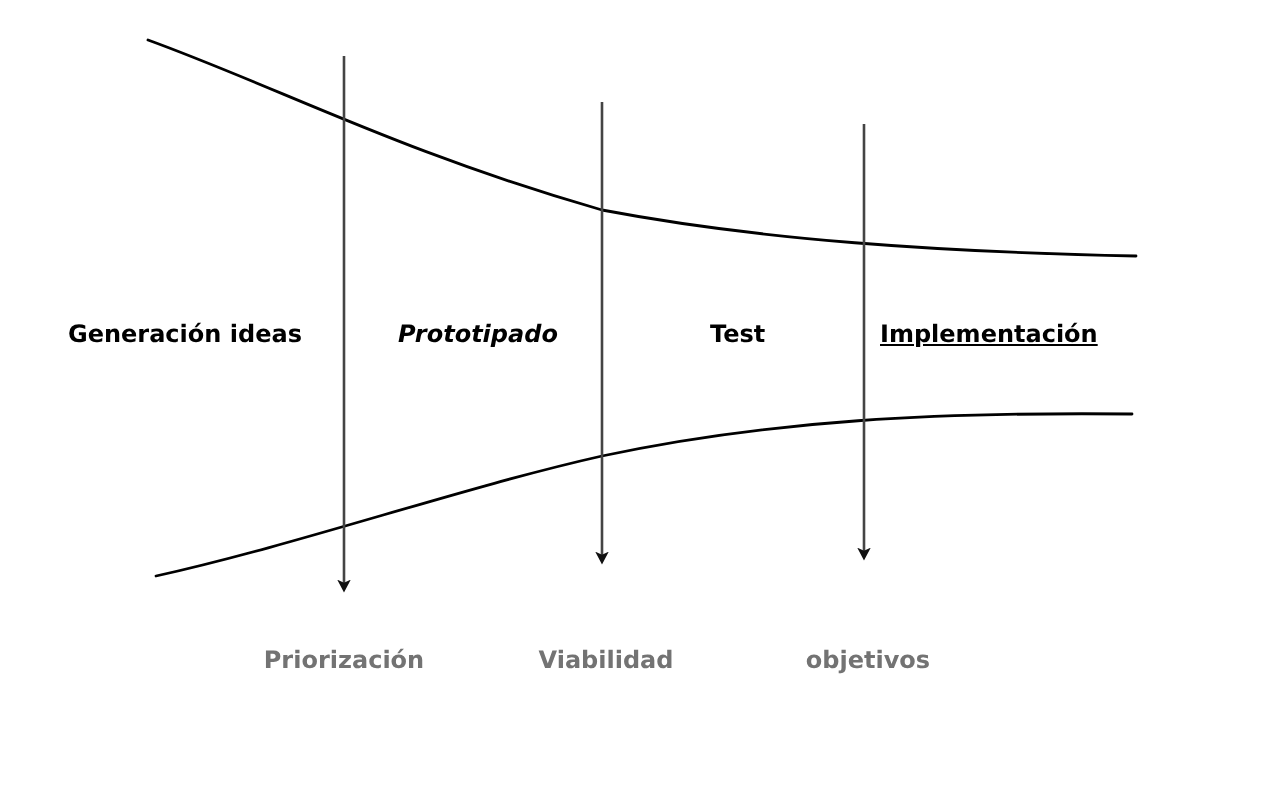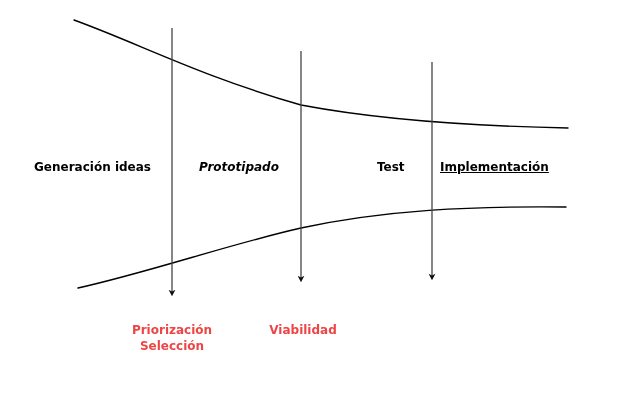--- a/index.html
+++ b/index.html
@@ -32,21 +32,21 @@
     color: #000000;
     white-space: nowrap;
     line-height: 14px;
     letter-spacing: 0px;
   }
   .outcome-label {
     position: absolute;
     font-family: "DejaVu Sans", sans-serif;
     font-size: 12px;
     font-weight: bold;
-    color: #ef4444;
+    color: #737373;
     white-space: nowrap;
     line-height: 16px;
     text-align: center;
   }
   .outcome-label .ln {
     display: block;
   }
 </style>
 </head>
 <body>
@@ -67,28 +67,28 @@
     <g id="gate-arrows">
         <line x1="172" y1="28" x2="172" y2="293" stroke="#444444" stroke-width="1.3" marker-end="url(#arrowhead)"></line>
         <line x1="301" y1="51" x2="301" y2="279" stroke="#444444" stroke-width="1.3" marker-end="url(#arrowhead)"></line>
         <line x1="432" y1="62" x2="432" y2="277" stroke="#444444" stroke-width="1.3" marker-end="url(#arrowhead)"></line>
       </g>
   </svg>
 
   <div id="stage-labels">
       <div class="stage-label" style="left: 34px; top: 160px;">Generación ideas</div>
       <div class="stage-label" style="left: 199px; top: 160px; font-style: italic;">Prototipado</div>
-      <div class="stage-label" style="left: 355px; top: 160px; margin-left: 22px;">Test</div>
+      <div class="stage-label" style="left: 355px; top: 160px;">Test</div>
       <div class="stage-label" style="left: 440px; top: 160px; text-decoration: underline;">Implementación</div>
     </div>
   <div id="outcome-labels">
       <div class="outcome-label" style="left: 92px; top: 322px; width: 160px;">
         <span class="ln">Priorización</span>
-        <span class="ln">Selección</span>
       </div>
       <div class="outcome-label" style="left: 223px; top: 322px; width: 160px;">
         <span class="ln">Viabilidad</span>
       </div>
       <div class="outcome-label" style="left: 354px; top: 322px; width: 160px;">
+        <span class="ln">objetivos</span>
       </div>
     </div>
 
 </div>
 
 </body></html>

